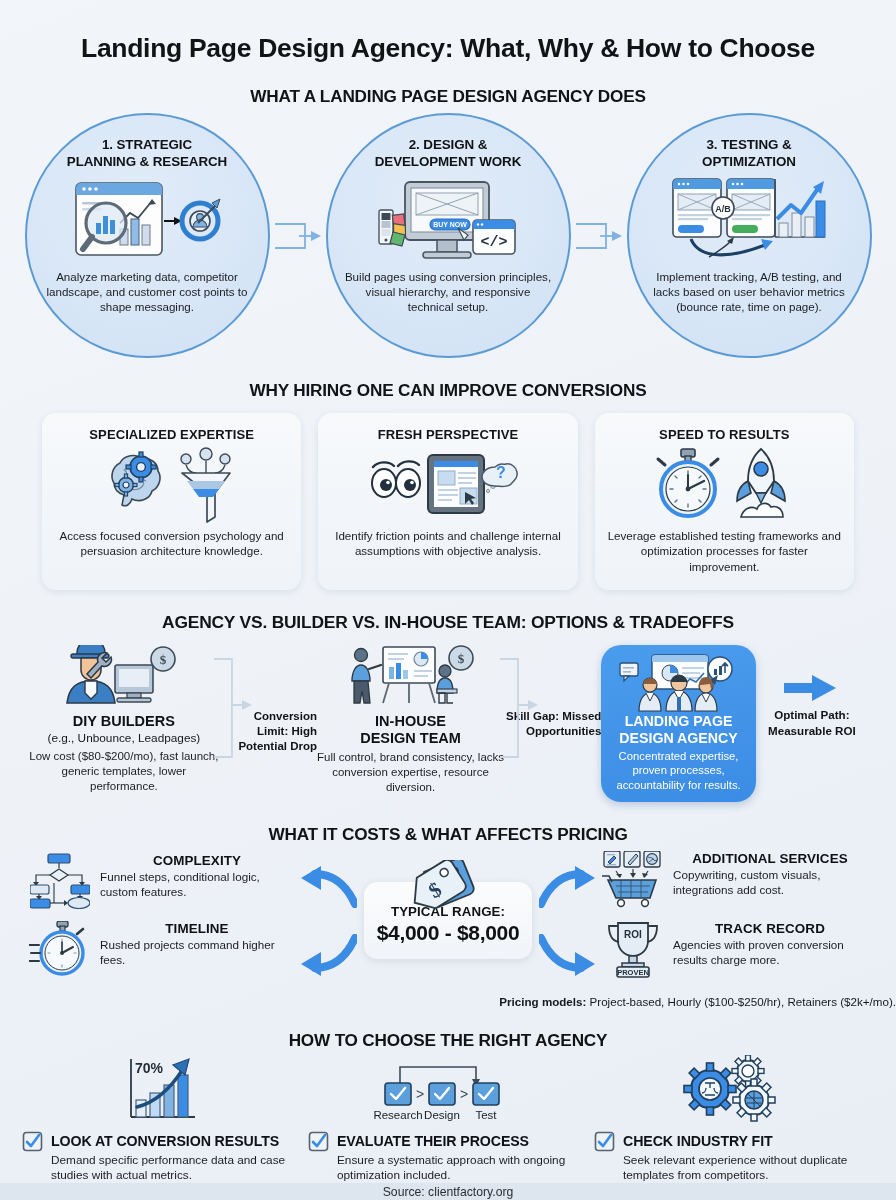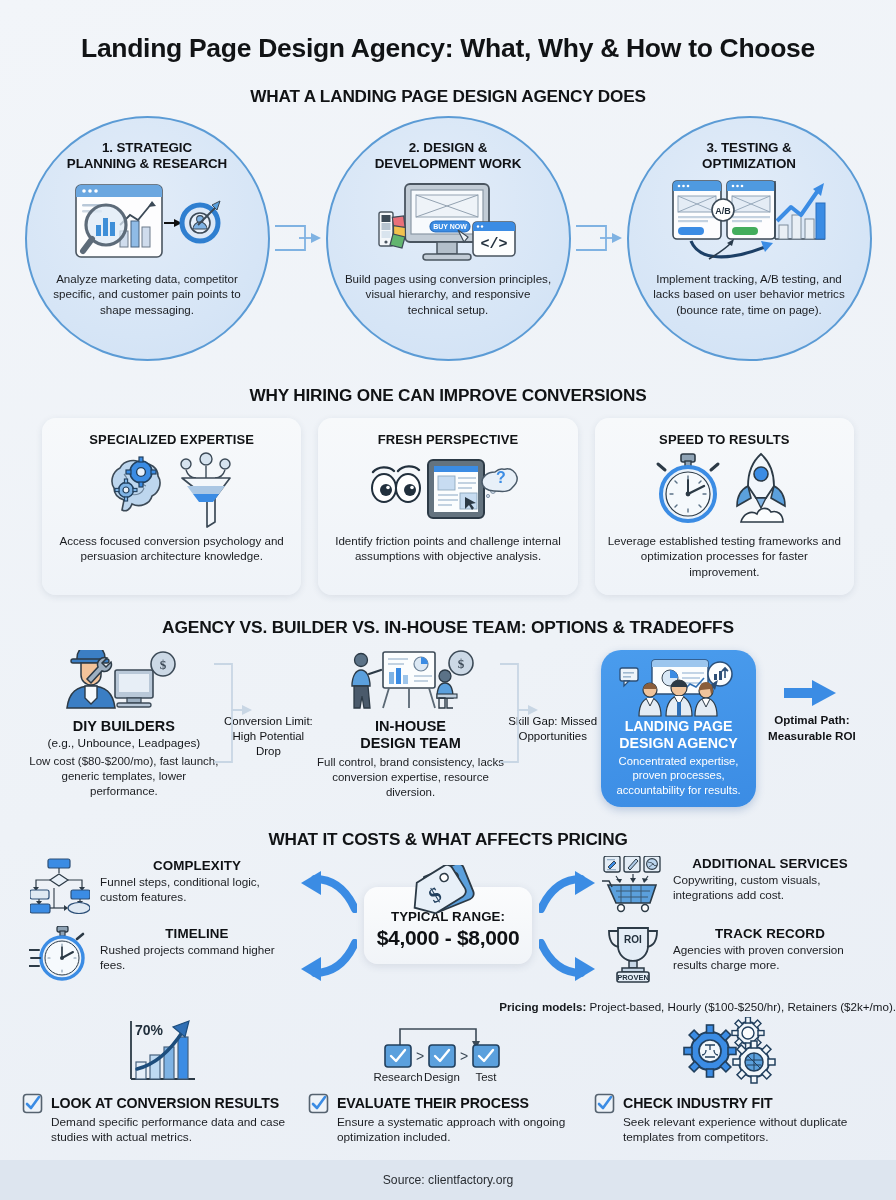--- a/index.html
+++ b/index.html
@@ -116,23 +116,23 @@
   }
   .cmp-col { text-align: center; }
   .cmp-col.c1 { width: 205px; }
   .cmp-col.c2 { width: 200px; }
   .cmp-col .art { height: 62px; display:flex; align-items:flex-end; justify-content:center; }
   .cmp-col .t { font-size: 14.5px; font-weight: bold; line-height:1.16; margin-top: 6px; color:#0f1114;}
   .cmp-col .st { font-size: 11.8px; line-height: 1.25; margin-top: 1px; color:#15181c;}
   .cmp-col .d { font-size: 11.5px; line-height: 1.3; margin-top: 3px; color:#1b1d21;}
   .cmp-link {
     width: 104px;
-    text-align: center;
+    text-align: right;
     font-size: 11.5px;
-    font-weight: normal;
+    font-weight: bold;
     line-height: 1.3;
     color: #101215;
     position: relative;
     padding-top: 64px;
   }
   .agency-box {
     width: 164px;
     background: linear-gradient(170deg,#4a9ced 0%, #3b8ce4 100%);
     border-radius: 20px;
     padding: 8px 8px 10px;
@@ -249,21 +249,21 @@
           <line x1="92" y1="44" x2="104" y2="44" stroke="#111" stroke-width="2"></line>
           <polygon points="110,44 102,40 102,48" fill="#111"></polygon>
           <circle cx="128" cy="44" r="18" fill="none" stroke="#2f7fd0" stroke-width="5"></circle>
           <circle cx="128" cy="44" r="10" fill="#e8f1fb" stroke="#3c4a57" stroke-width="1.6"></circle>
           <circle cx="128" cy="40" r="3.4" fill="#7fb3e4" stroke="#3c4a57" stroke-width="1.1"></circle>
           <path d="M121 50a7 7 0 0114 0z" fill="#7fb3e4" stroke="#3c4a57" stroke-width="1.1"></path>
           <line x1="126" y1="46" x2="146" y2="26" stroke="#3c4a57" stroke-width="2"></line>
           <polygon points="148,22 140,26 145,31" fill="#5ba0dd" stroke="#3c4a57" stroke-width="1"></polygon>
         </svg>
       </div>
-      <p>Analyze marketing data, competitor specific, and customer pain points to shape messaging.</p>
+      <p>Analyze marketing data, competitor landscape, and customer cost points to shape messaging.</p>
     </div>
 
     <div class="arrow-between">
       <svg width="50" height="40" viewBox="0 0 50 40">
         <path d="M2 8h30v12" fill="none" stroke="#7fb2e2" stroke-width="1.8"></path>
         <path d="M26 20h16" fill="none" stroke="#7fb2e2" stroke-width="1.8"></path>
         <polygon points="48,20 38,15 38,25" fill="#7fb2e2"></polygon>
         <path d="M2 32h30V20" fill="none" stroke="#7fb2e2" stroke-width="1.8"></path>
       </svg>
     </div>
@@ -787,20 +787,21 @@
         </div>
       </div>
     </div>
   </div>
 
   <div class="pricing-models">
     <b>Pricing models:</b>
     <span>Project-based, Hourly ($100-$250/hr), Retainers ($2k+/mo).</span>
   </div>
 
+  <h2 class="section-title">HOW TO CHOOSE THE RIGHT AGENCY</h2>
 
   <div class="choose">
 
     <div class="choose-col">
       <div class="art">
         <svg width="130" height="68" viewBox="0 0 130 68">
           <text x="38" y="18" font-size="14" fill="#22303d" font-family="Liberation Sans, sans-serif" font-weight="bold">70%</text>
           <line x1="34" y1="4" x2="34" y2="62" stroke="#2c3a46" stroke-width="1.8"></line>
           <line x1="34" y1="62" x2="98" y2="62" stroke="#2c3a46" stroke-width="1.8"></line>
           <rect x="39" y="45" width="10" height="17" fill="#e4eef8" stroke="#46617d" stroke-width="1.2"></rect>

